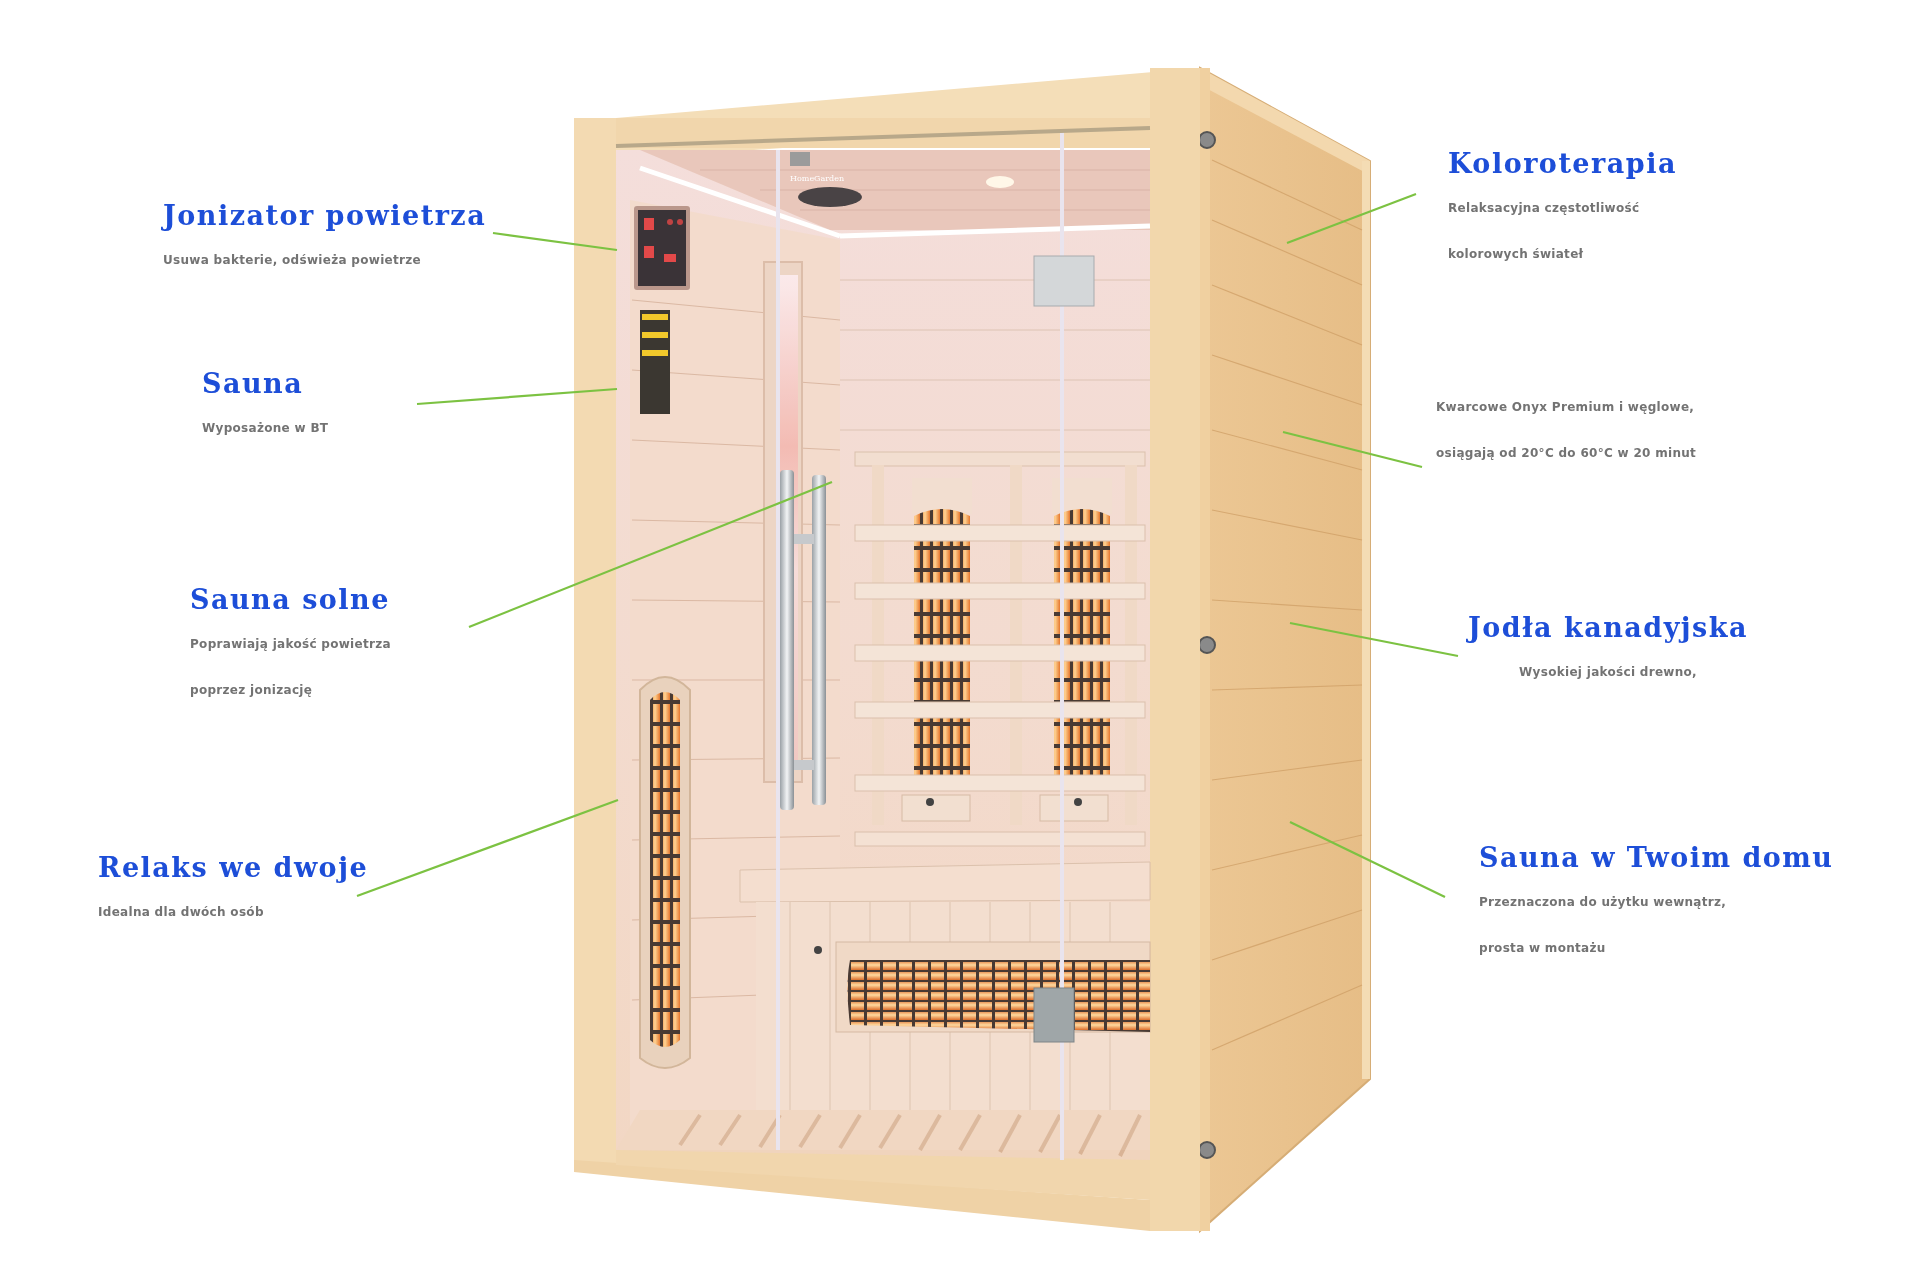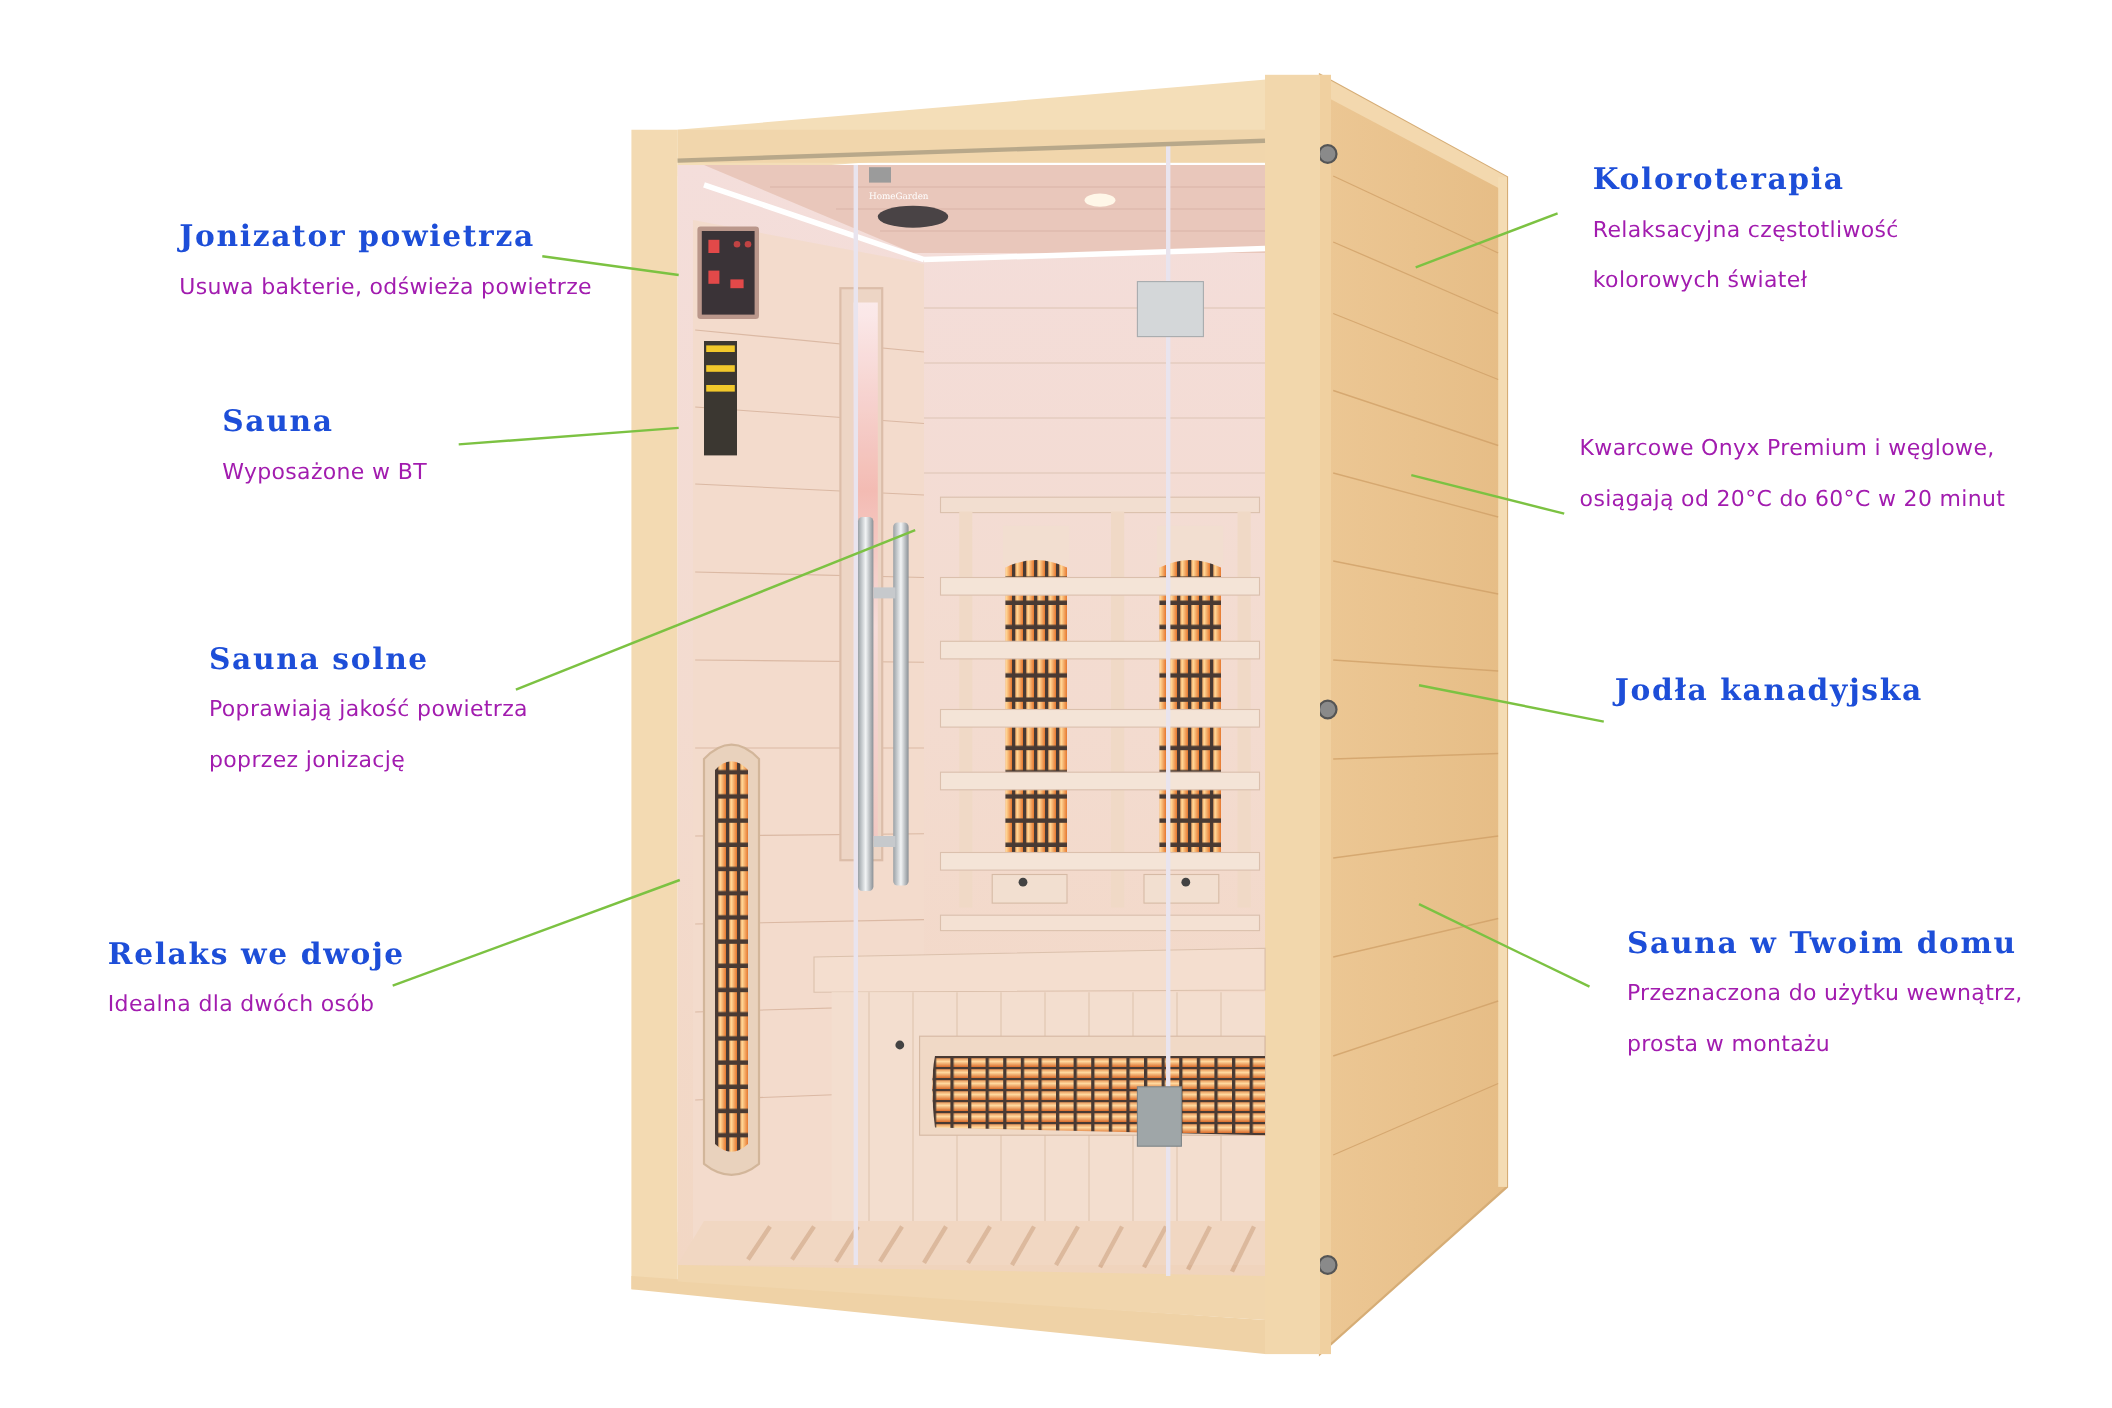--- a/index.html
+++ b/index.html
@@ -7,22 +7,22 @@
       width:1920px; height:1280px; position:relative; overflow:hidden;
       background:#ffffff;
       font-family:"DejaVu Sans", sans-serif;
     }
     .feature { position:absolute; }
     .feature h3 {
       margin:0; font-family:"DejaVu Serif", serif; font-weight:bold;
       font-size:27px; letter-spacing:1.5px; color:#1d4ed8; white-space:nowrap;
     }
     .feature p {
-      margin:0; font-family:"DejaVu Sans", sans-serif; font-weight:400;
-      font-size:20px; color:#a21caf; line-height:46px; white-space:nowrap;
+      margin:0; font-family:"DejaVu Sans", sans-serif; font-weight:700;
+      font-size:12px; color:#737373; line-height:46px; white-space:nowrap;
       letter-spacing:0.3px;
     }
     .feature h3 + p { margin-top:6px; }
     svg.scene { position:absolute; left:0; top:0; }
   </style>
 </head>
 <body>
 
 <svg class="scene" width="1920" height="1280" viewBox="0 0 1920 1280" xmlns="http://www.w3.org/2000/svg">
   <defs>
@@ -278,19 +278,20 @@
   <p>kolorowych świateł</p>
 </div>
 
 <div class="feature" style="left:1436px; top:384px;">
   <p>Kwarcowe Onyx Premium i węglowe,</p>
   <p>osiągają od 20°C do 60°C w 20 minut</p>
 </div>
 
 <div class="feature" style="left:1468px; top:612px;text-align:center;">
   <h3>Jodła kanadyjska</h3>
+  <p>Wysokiej jakości drewno,</p>
 </div>
 
 <div class="feature" style="left:1479px; top:842px;">
   <h3>Sauna w Twoim domu</h3>
   <p>Przeznaczona do użytku wewnątrz,</p>
   <p>prosta w montażu</p>
 </div>
 
 </body></html>

